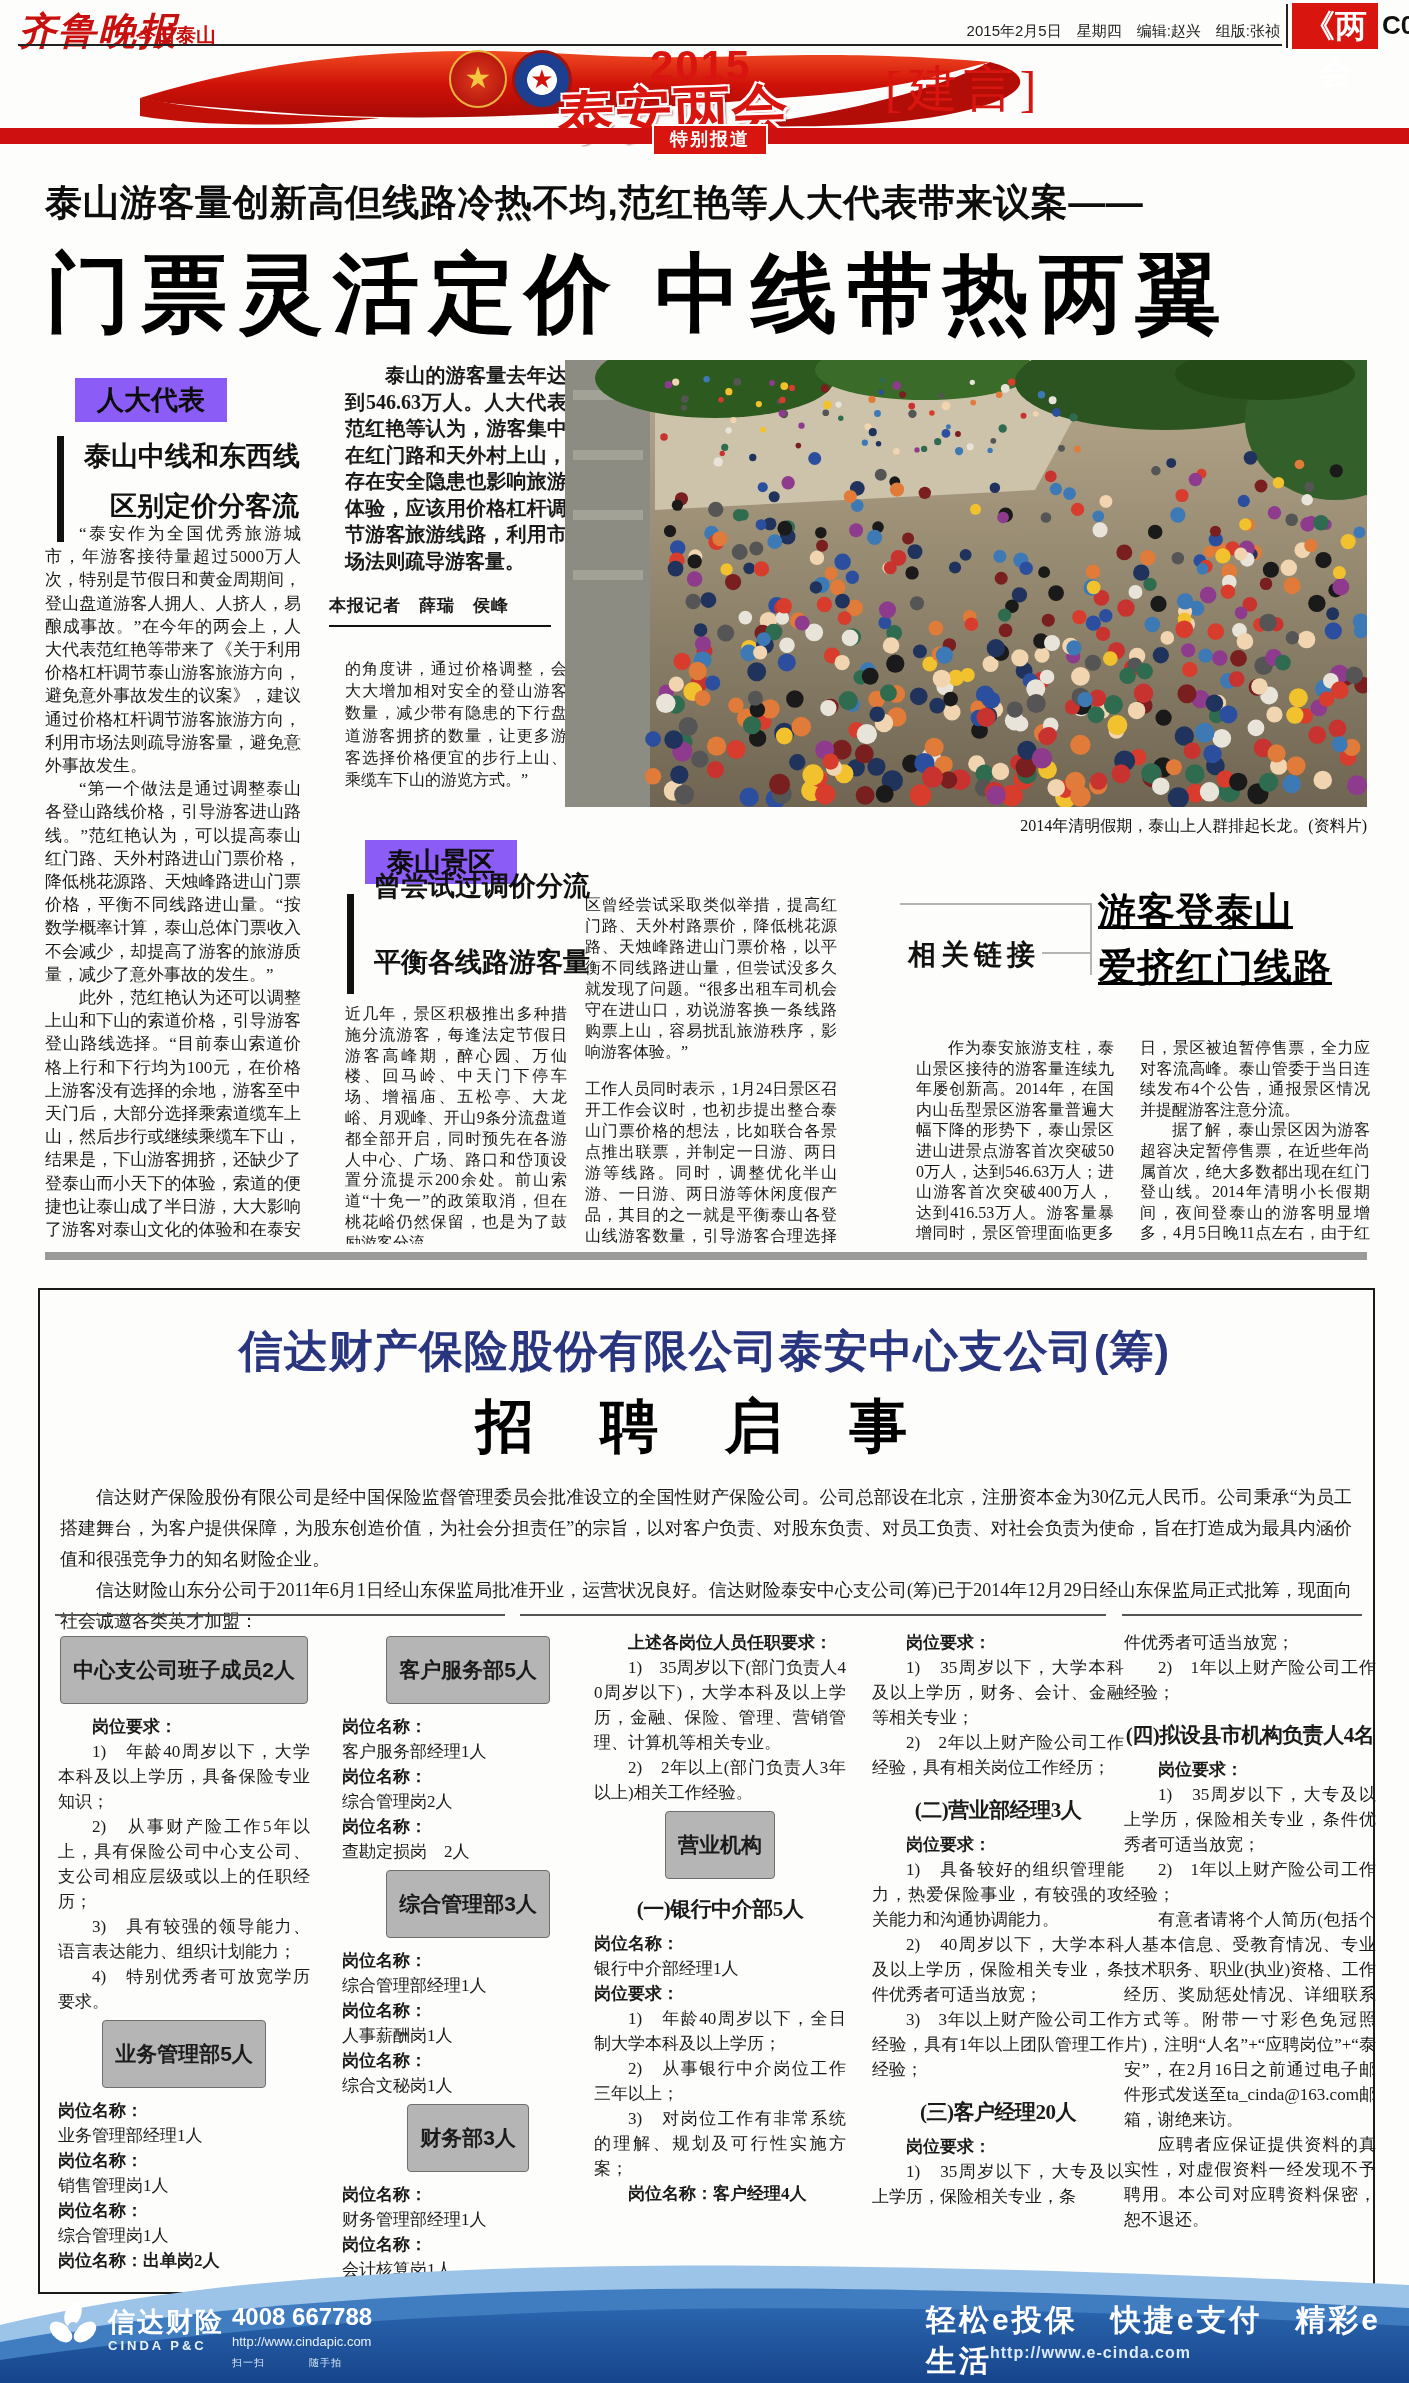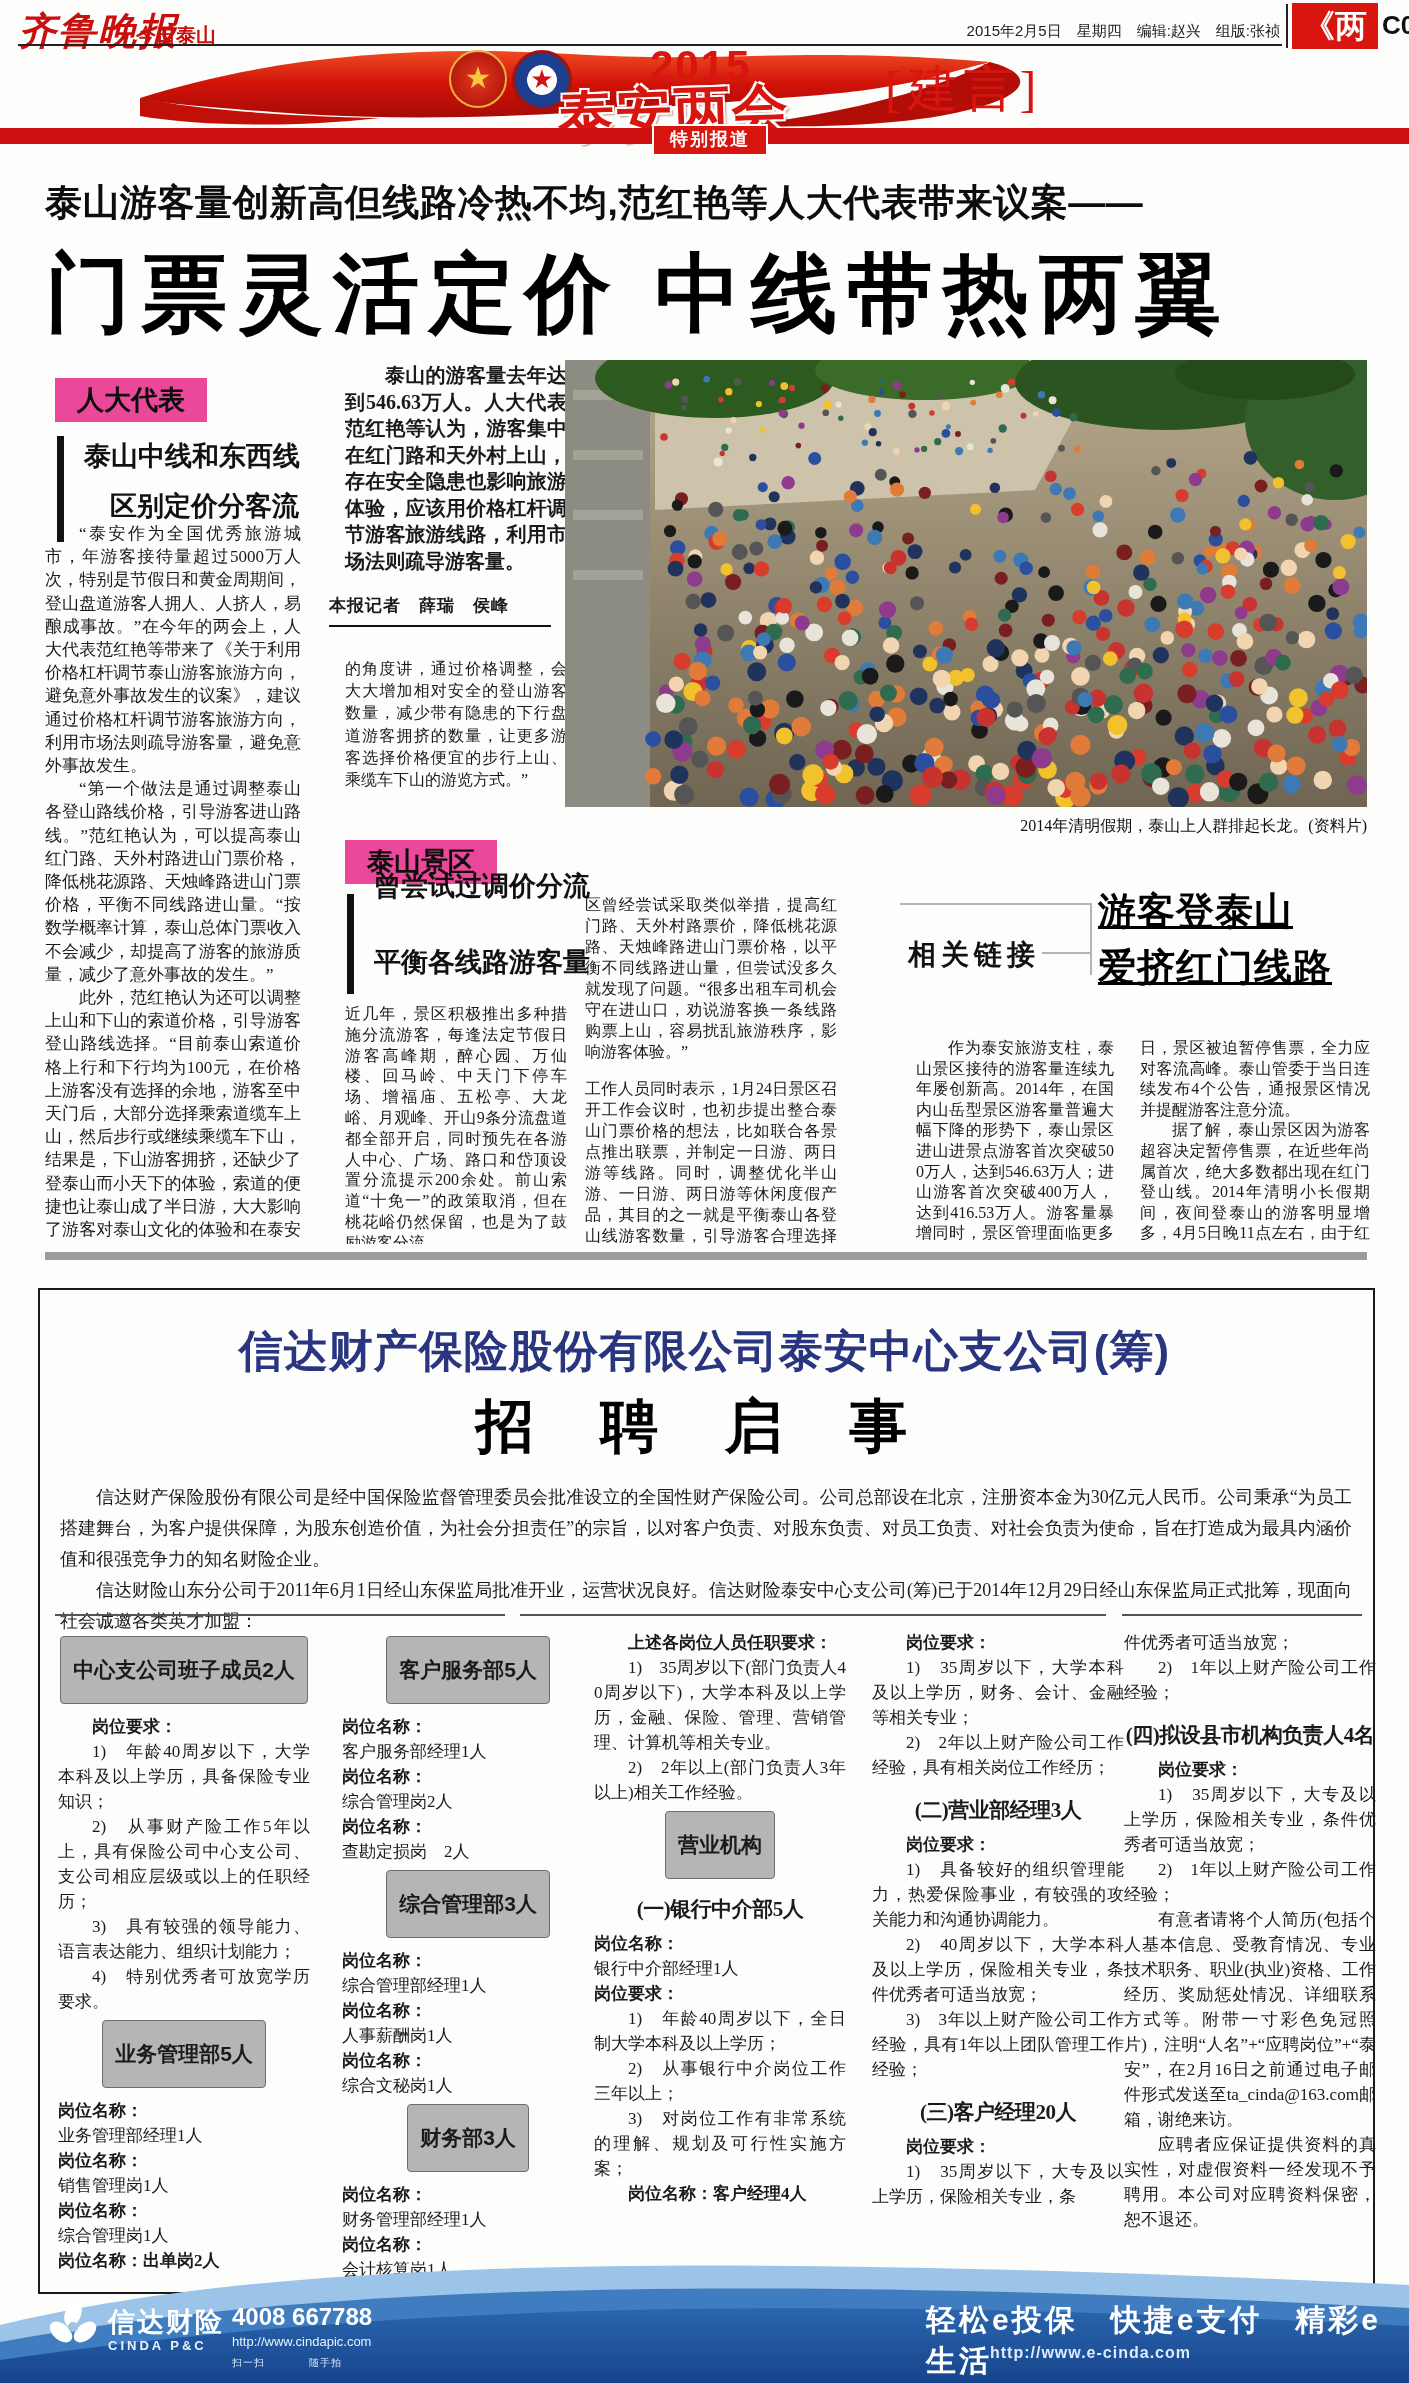--- a/index.html
+++ b/index.html
@@ -26,22 +26,22 @@
   .banner-title{left:558px;top:76px;font:900 56px "Liberation Sans",sans-serif;color:#d8150f;letter-spacing:2px;
      text-shadow:2px 2px 0 #fff,-2px -2px 0 #fff,2px -2px 0 #fff,-2px 2px 0 #fff,3px 3px 2px rgba(120,0,0,.45);transform:rotate(-2deg);}
   .banner-tagline{left:885px;top:56px;font:400 50px "Liberation Serif",serif;color:#d8150f;letter-spacing:6px;}
   .red-bar{left:0;top:128px;width:1409px;height:16px;background:#ce1110;}
   .special-box{left:652px;top:124px;width:112px;height:28px;background:#d8150f;border:2px solid #fff;
                color:#fff;font:700 18px/26px "Liberation Sans",sans-serif;text-align:center;letter-spacing:2px;}
   
   .kicker{left:45px;top:178px;width:1340px;font:700 37px "Liberation Sans",sans-serif;color:#0d0d0d;letter-spacing:0.5px;}
   .main-head{left:45px;top:236px;width:1350px;font:900 86px "Liberation Sans",sans-serif;color:#000;letter-spacing:10px;white-space:nowrap;}
   
-  .sec-label{width:152px;height:44px;background:#ec4899;color:#0d0d0d;
-             font:700 27px/44px "Liberation Sans",sans-serif;text-align:center;}
+  .sec-label{width:152px;height:44px;background:#8b5cf6;color:#0d0d0d;
+             font:700 27px/44px "Liberation Sans",sans-serif;text-align:center;margin-left:20px;}
   .sub-bar{width:7px;background:#111;}
   .sub-line{font:700 27px "Liberation Serif",serif;color:#111;}
   .body-col{text-align:justify;word-break:break-all;overflow:hidden;}
   .c1{font:17px/23.2px "Liberation Serif",serif;}
   .c1 p,.bcol p{margin:0;text-indent:2em;}
   p.noind{text-indent:0;}
   .lead{font:700 20px/26.5px "Liberation Serif",serif;text-align:justify;word-break:break-all;}
   .lead p{margin:0;text-indent:2em;}
   .byline{font:700 17px "Liberation Serif",serif;border-bottom:2px solid #111;padding-bottom:8px;letter-spacing:1px;}
   .c2a{font:16px/22.2px "Liberation Serif",serif;}

